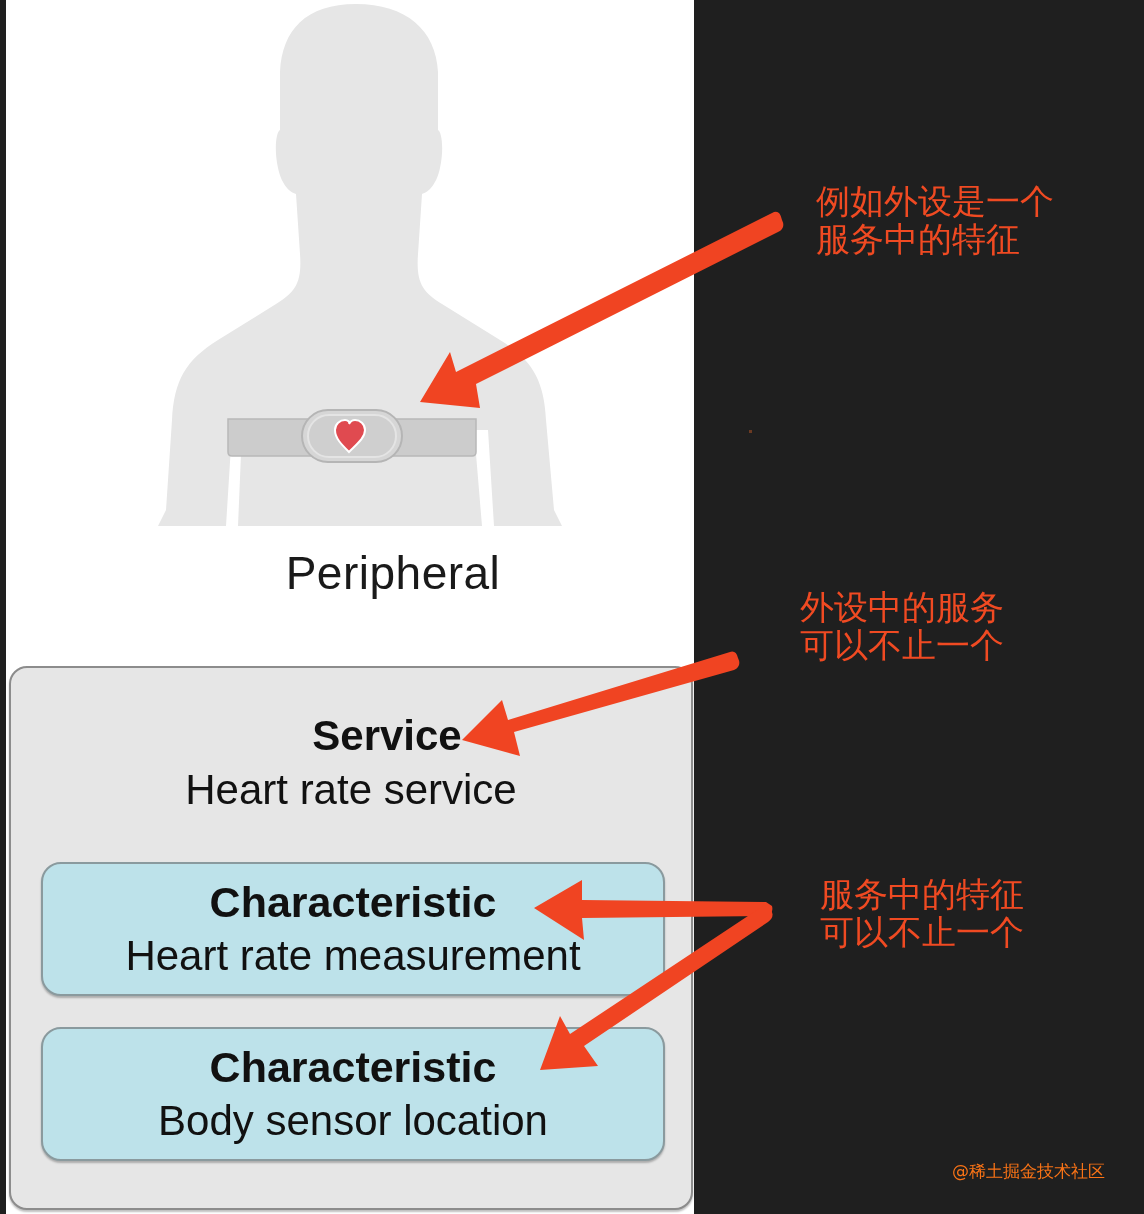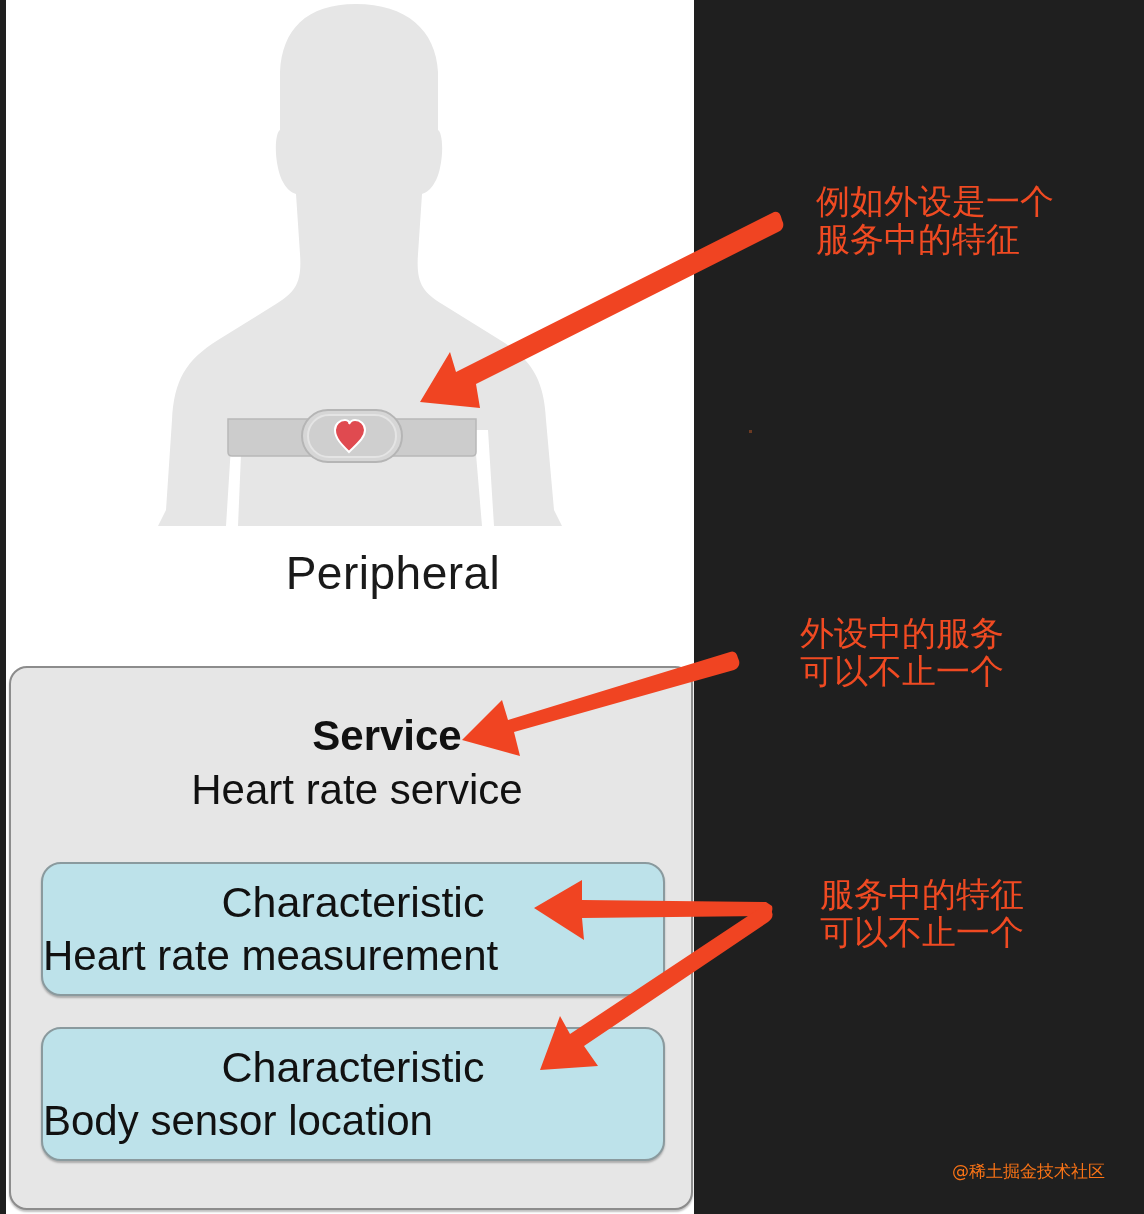--- a/index.html
+++ b/index.html
@@ -22,43 +22,43 @@
     position: absolute; left: 3px; top: 666px; width: 680px; height: 540px;
     background: #e6e6e6; border: 2px solid #8c8c8c; border-radius: 18px;
     box-shadow: 0 2px 2px rgba(0,0,0,0.25);
   }
   .service-title {
     position: absolute; left: 0; width: 752px; top: 44px; text-align: center;
     font-size: 42px; font-weight: bold; color: #111;
   }
   .service-name {
     position: absolute; left: 0; width: 680px; top: 98px; text-align: center;
-    font-size: 42px; color: #111; padding-left: 6px;
+    font-size: 42px; color: #111;
   }
   .char-box {
     position: absolute; left: 30px; width: 620px; height: 130px;
     background: #bde2ea; border: 2px solid #8a9a9e; border-radius: 20px;
     box-shadow: 0 2px 2px rgba(0,0,0,0.25);
   }
   .char-box.c1 { top: 194px; }
   .char-box.c2 { top: 359px; }
   .char-title {
     position: absolute; left: 0; width: 620px; top: 14px; text-align: center;
-    font-size: 43px; font-weight: normal; color: #111;
+    font-size: 43px; font-weight: bold; color: #111;
   }
   .char-name {
-    position: absolute; left: 0; width: 620px; top: 68px; text-align: left;
+    position: absolute; left: 0; width: 620px; top: 68px; text-align: center;
     font-size: 42px; color: #111;
   }
   .annotation {
     position: absolute; color: #f04a22; font-size: 34px; line-height: 38px;
     font-family: "DejaVu Sans", sans-serif; white-space: nowrap;
   }
   .ann1 { left: 816px; top: 182px; }
-  .ann2 { left: 800px; top: 614px; }
+  .ann2 { left: 800px; top: 588px; }
   .ann3 { left: 820px; top: 864px; margin-top: 11px; }
   .arrows { position: absolute; left: 0; top: 0; pointer-events: none; }
   .watermark {
     position: absolute; left: 952px; top: 1160px; color: #f97316;
     font-size: 17px; font-family: "DejaVu Sans", sans-serif;
   }
   .speck { position: absolute; left: 749px; top: 430px; width: 3px; height: 3px; background: #6b3a22; }
 </style>
 </head>
 <body>

